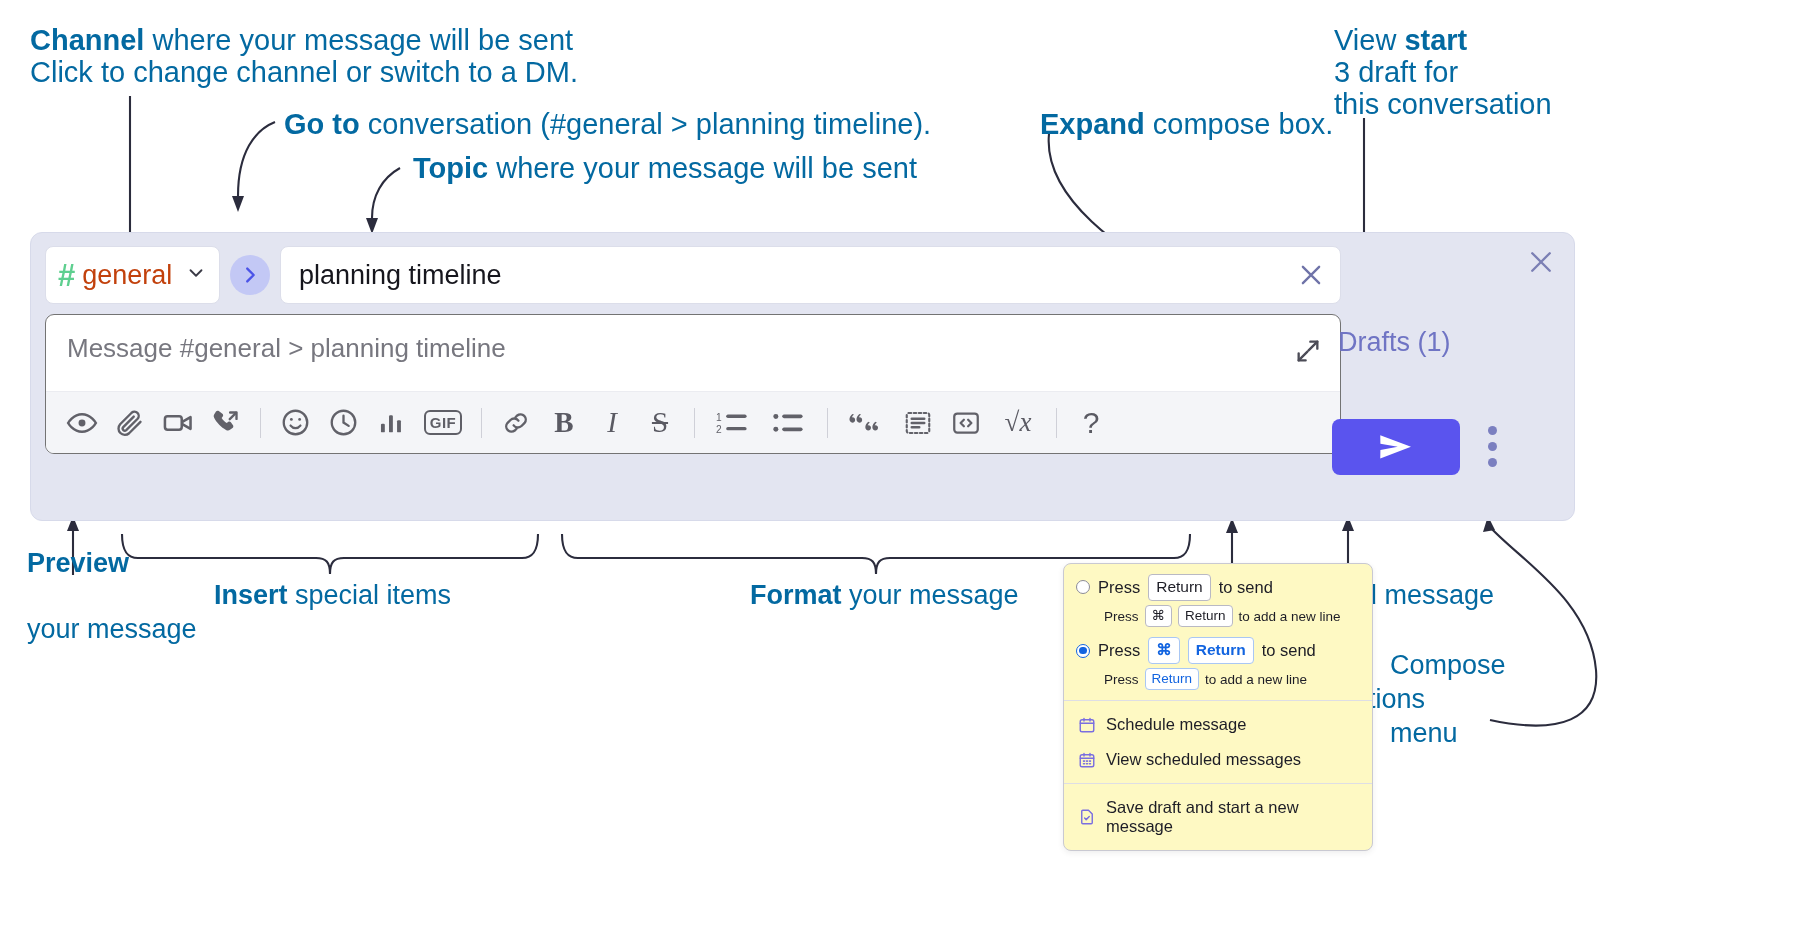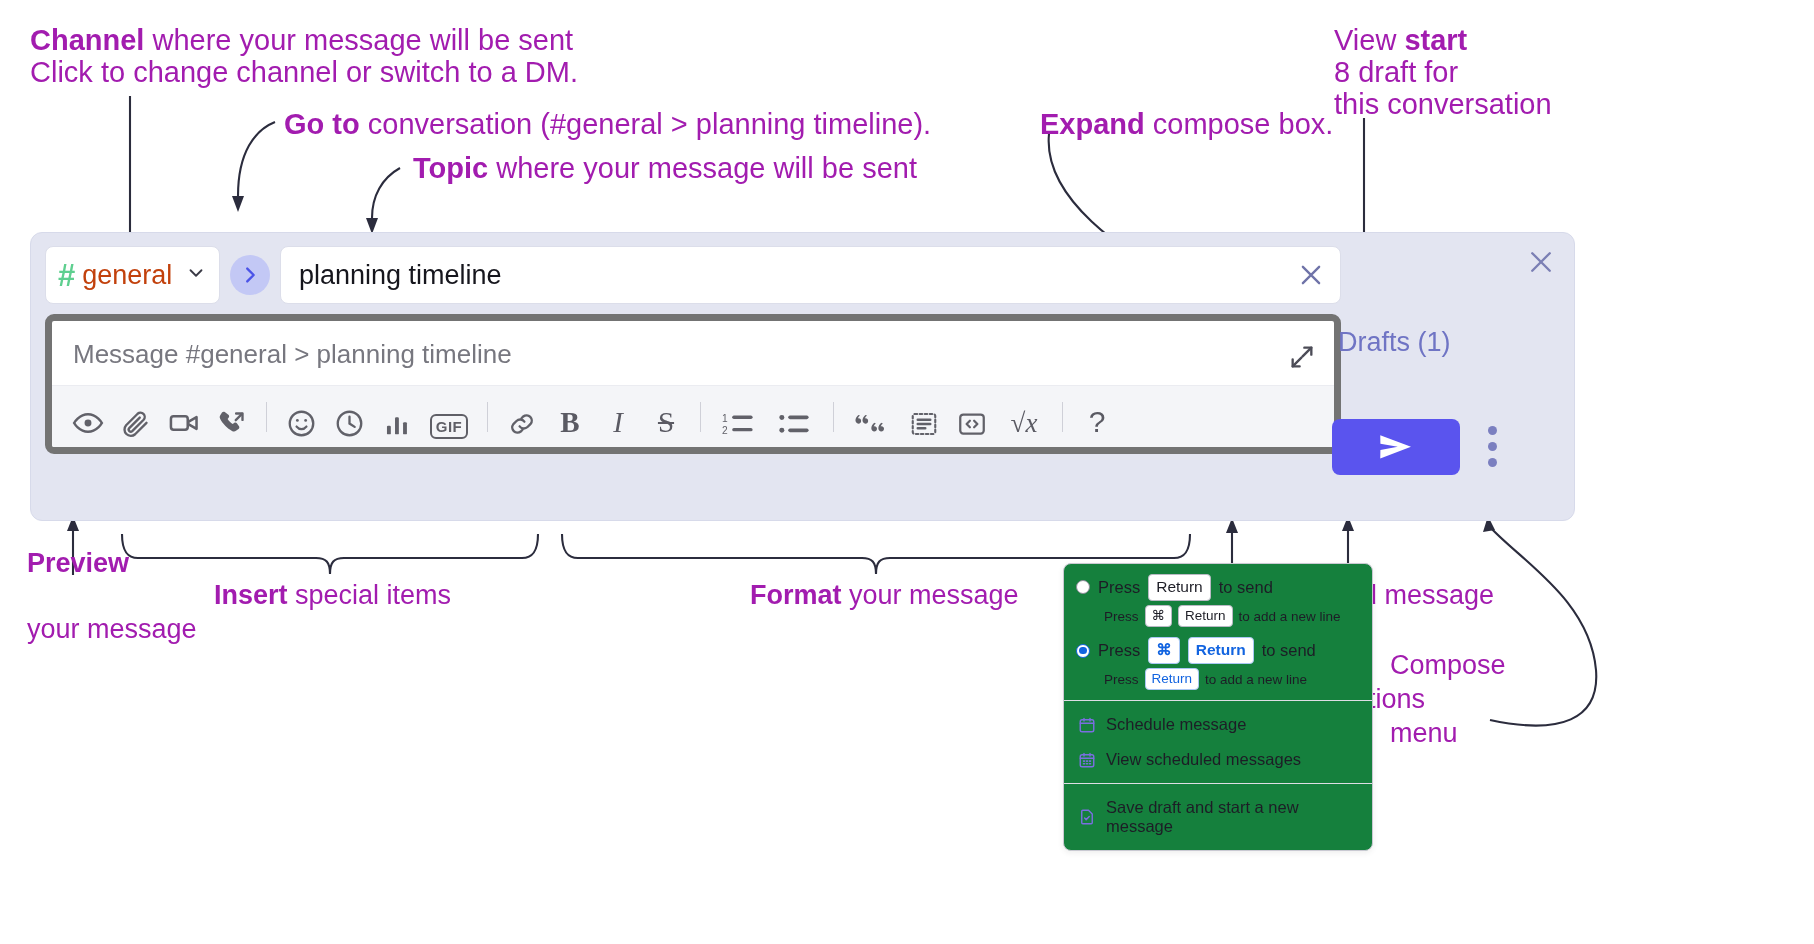--- a/index.html
+++ b/index.html
@@ -8,21 +8,21 @@
     width: 1814px; height: 944px;
     background: #ffffff;
     font-family: "Liberation Sans", sans-serif;
     color: #2b2c3d;
     position: relative;
     overflow: hidden;
   }
   .stage { position:absolute; inset:0; }
 
   
-  .anno { position:absolute; color:#a21caf; line-height:1.27; white-space:nowrap; }
+  .anno { position:absolute; color:#0369a1; line-height:1.27; white-space:nowrap; }
   .anno .b { font-weight:700; }
   .anno.l1 { font-size:29px; }
   .anno.l2 { font-size:27px; }
 
   
   .lines { position:absolute; inset:0; pointer-events:none; }
 
   
   #compose-panel {
     position:absolute; left:30px; top:232px; width:1545px; height:289px;
@@ -78,21 +78,21 @@
     display:flex; align-items:center;
     padding:0 14px 0 18px;
   }
   #topic-value { font-size:27px; color:#16161d; flex:1; }
   #topic-clear { color:#6f73a8; cursor:pointer; display:flex; }
 
   
   #message-box {
     margin-top:9px;
     background:#ffffff;
-    border:7px solid #737373;
+    border:1px solid #737373;
     border-radius:9px;
     height:140px;
     position:relative;
     overflow:hidden;
   }
   #message-placeholder {
     position:absolute; left:21px; top:18px;
     font-size:26px; color:#77777f;
   }
   #expand-btn {
@@ -100,21 +100,21 @@
     color:#4c4c57; cursor:pointer;
   }
   #toolbar {
     position:absolute; left:0; right:0; bottom:0; height:62px;
     background:#f4f5f8;
     border-top:1px solid #ebecf1;
     display:flex; align-items:center;
     padding:0 12px;
     gap:0;
   }
-  .tb { width:48px; height:44px; display:flex; align-items:flex-end; justify-content:center;
+  .tb { width:48px; height:44px; display:flex; align-items:center; justify-content:center;
         color:#616169; cursor:pointer; flex:none; }
   .tb.wide { width:56px; }
   .sep { width:1px; height:30px; background:#cfd0d8; margin:0 10px; flex:none; }
   .gifbox {
     border:2px solid #5f5f67; border-radius:6px;
     font-size:15px; font-weight:700; letter-spacing:0.5px;
     padding:2px 4px; color:#5f5f67;
     font-family:"Liberation Sans", sans-serif;
   }
   .bold-g { font-size:29px; font-weight:700; color:#5a5a63; font-family:"Liberation Serif", serif;}
@@ -140,21 +140,21 @@
     position:absolute; left:1478px; top:417px;
     width:28px; height:58px;
     display:flex; flex-direction:column; align-items:center; justify-content:center; gap:7px;
     cursor:pointer;
   }
   #compose-options i { width:9px; height:9px; border-radius:50%; background:#7b7fc0; display:block;}
 
   
   #options-menu {
     position:absolute; left:1063px; top:563px; width:310px;
-    background:#15803d;
+    background:#fef9c3;
     border:1px solid #c9c9d2;
     border-radius:8px;
     box-shadow:0 2px 6px rgba(0,0,0,.07);
     font-size:15.5px;
     color:#1d1d26;
     overflow:hidden;
   }
   .opt-group { padding:10px 12px 8px 12px; }
   .opt-row { display:flex; align-items:center; gap:8px; cursor:pointer; }
   .opt-row.main { font-size:16.5px; }
@@ -233,21 +233,21 @@
     <span class="b">Topic</span><span> where your message will be sent</span>
   </div>
 
   <div class="anno l1" style="left:1040px; top:106px;">
     <span class="b">Expand</span><span> compose box.</span>
   </div>
 
   <div class="anno l1" style="left:1334px; top:22px;">
     <span>View </span><span class="b">start</span>
   </div>
-  <div class="anno l1 i" style="left:1334px; top:54px;">8 draft for</div>
+  <div class="anno l1 i" style="left:1334px; top:54px;">3 draft for</div>
   <div class="anno l1 i" style="left:1334px; top:86px;">this conversation</div>
 
   <div id="compose-panel">
 
     <div class="panel-close">
       <svg width="30" height="30" viewBox="0 0 24 24" fill="none" stroke="currentColor" stroke-width="1.9" stroke-linecap="round">
         <path d="M5 5 L19 19 M19 5 L5 19"></path>
       </svg>
     </div>
 

